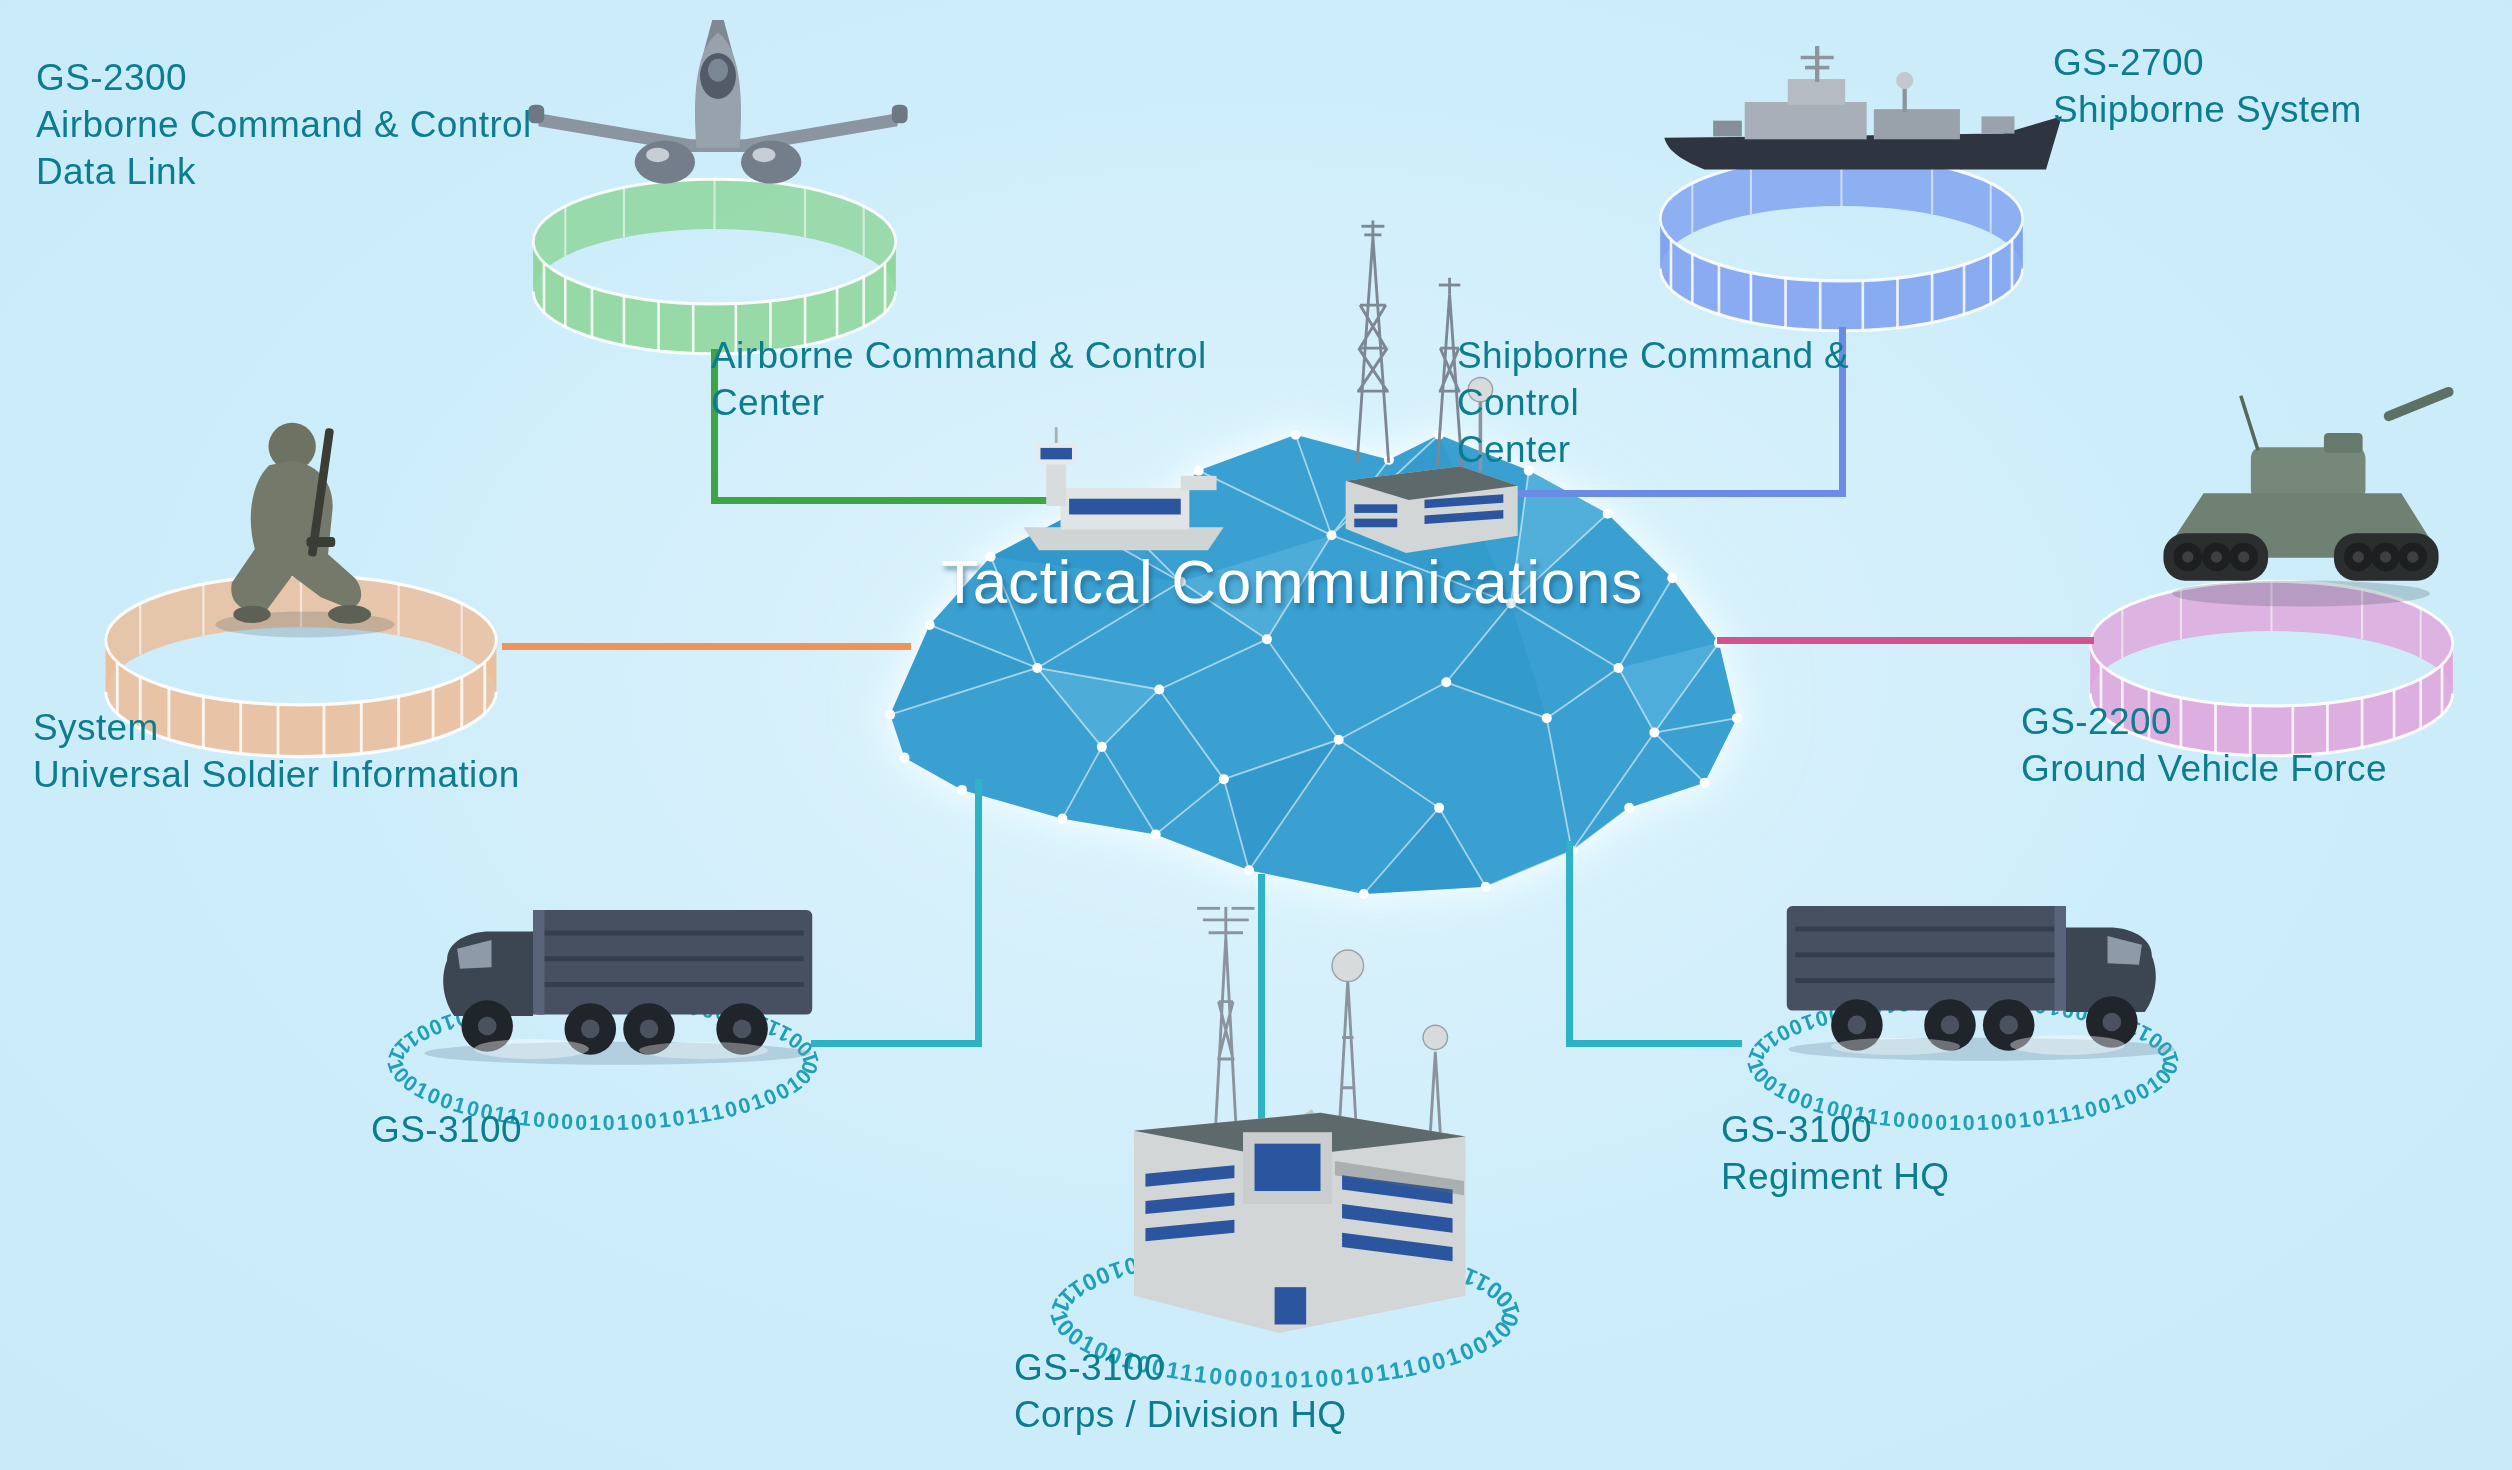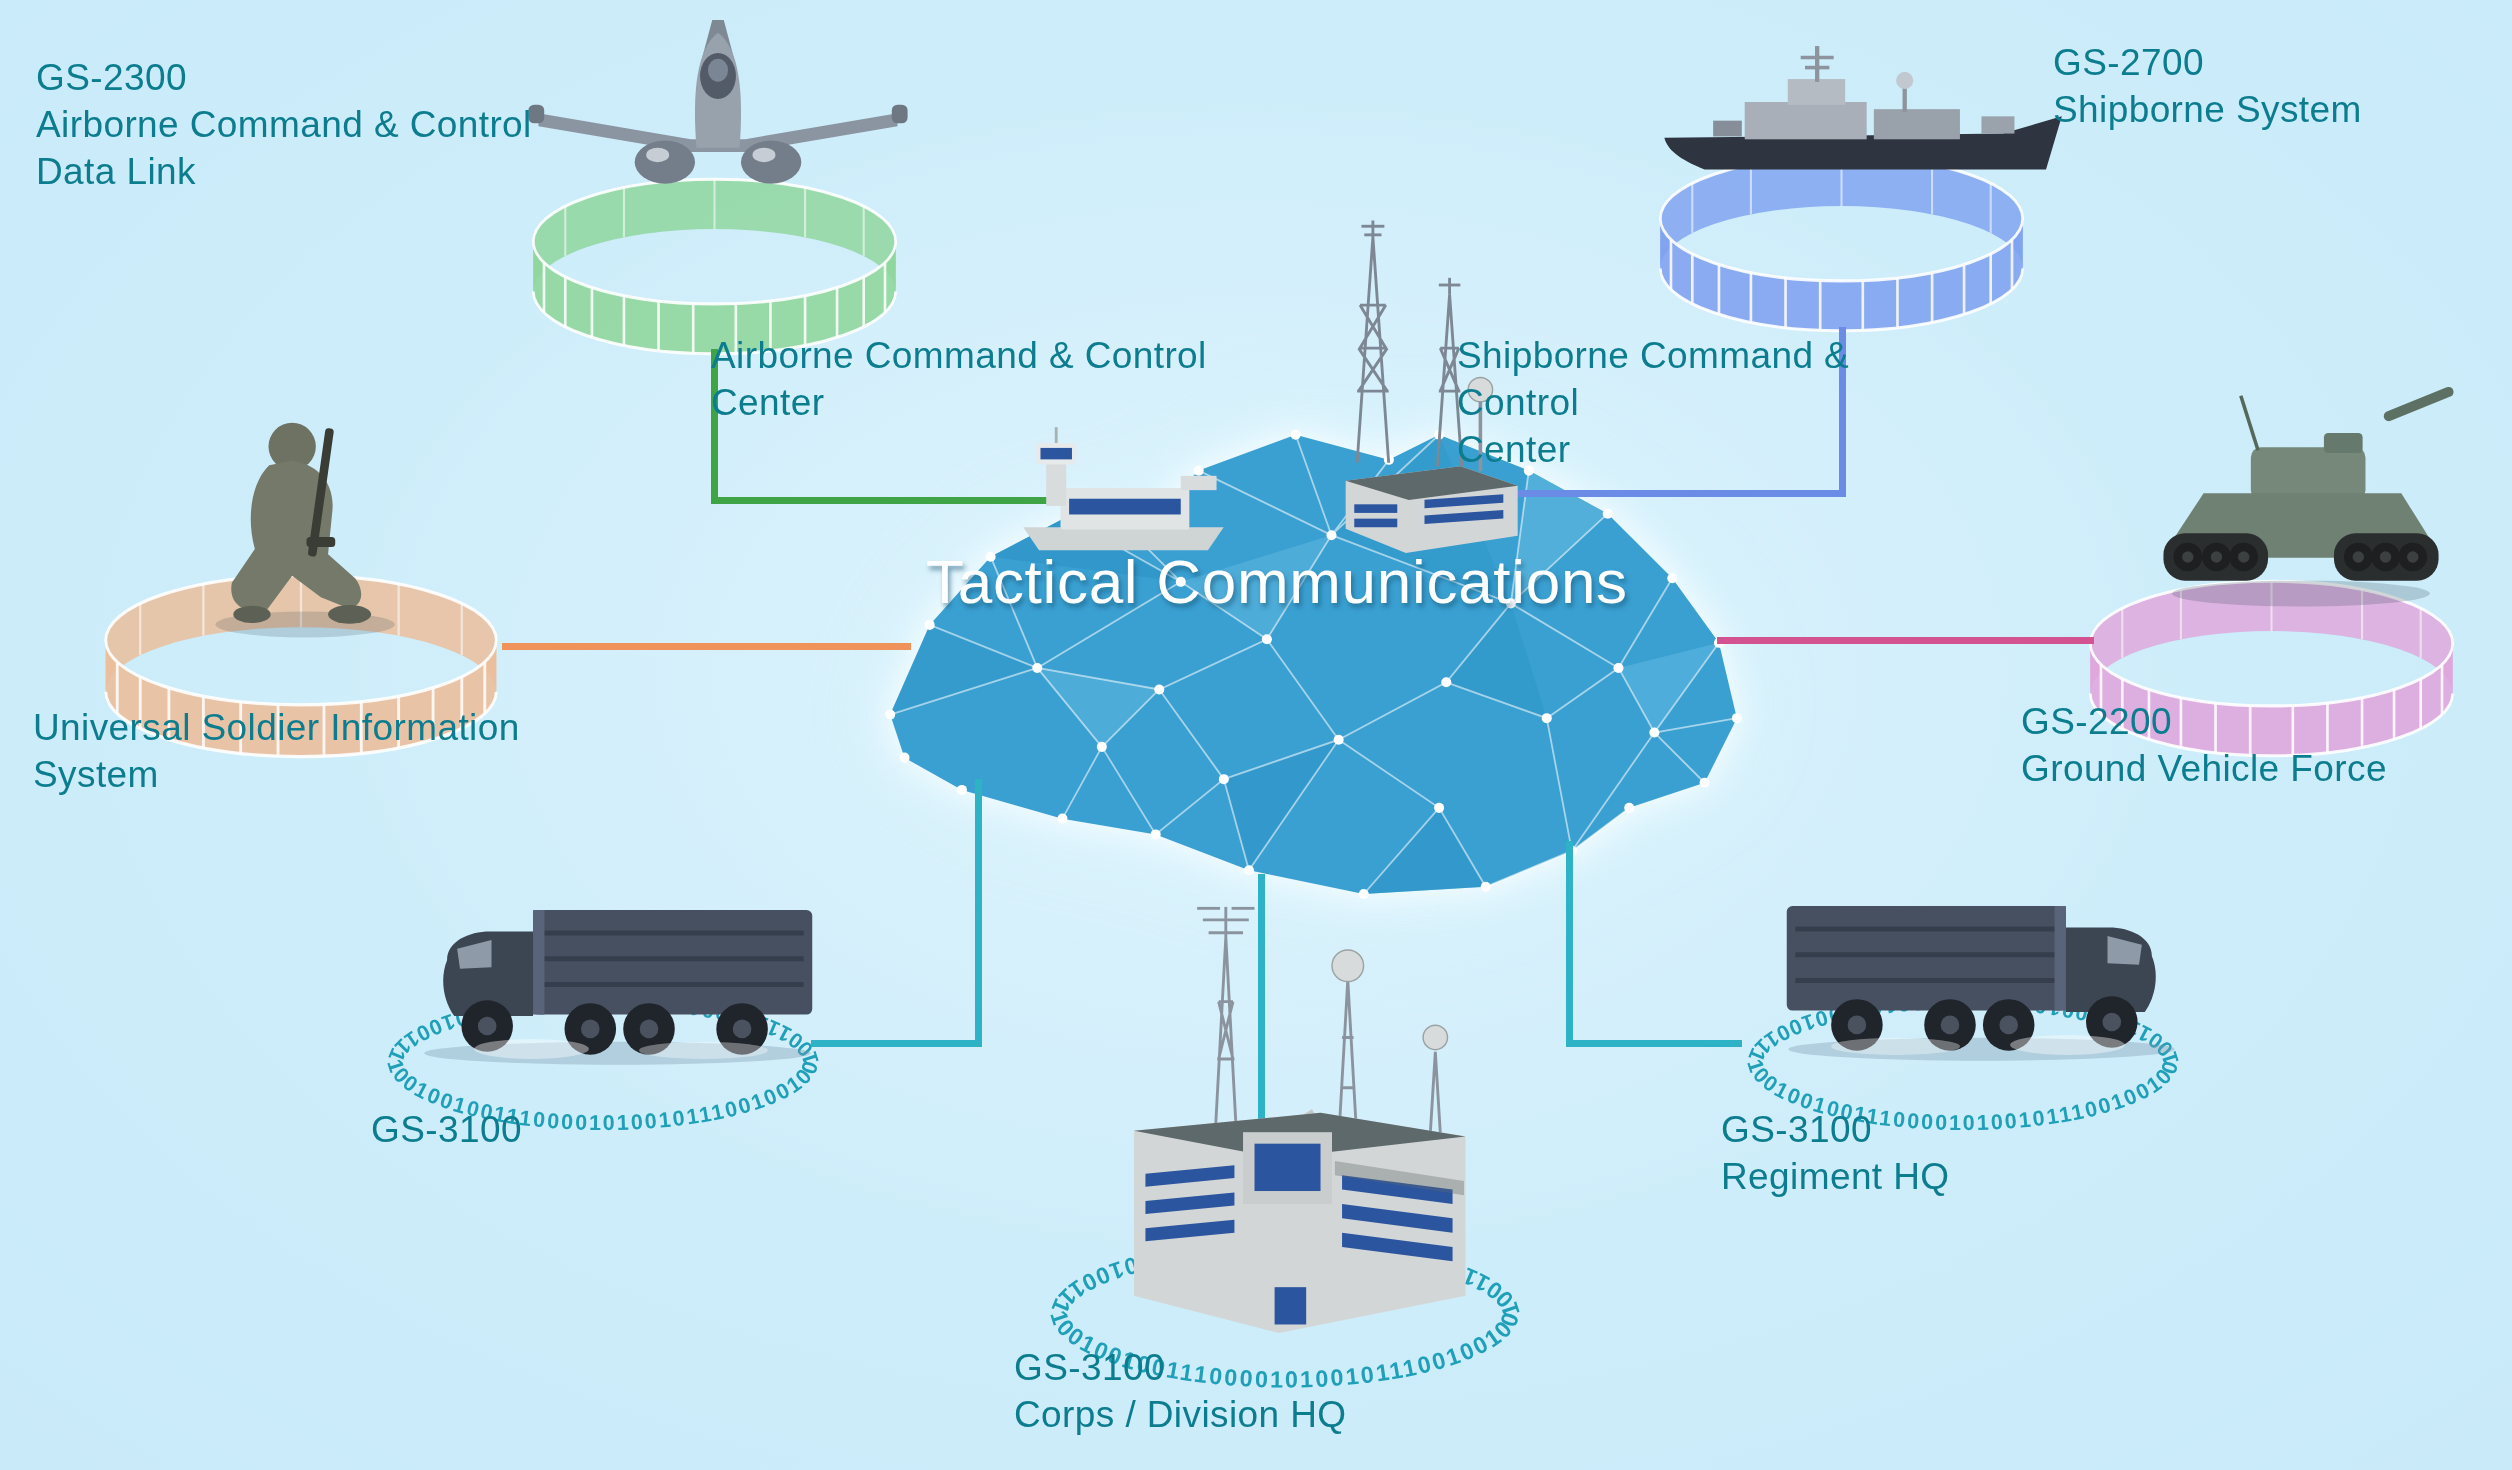--- a/index.html
+++ b/index.html
@@ -12,21 +12,21 @@
   .lbl{
     position:absolute;
     font:400 37px/47px "Liberation Sans",sans-serif;
     color:var(--label-text,#0c7d8f);
     letter-spacing:0.4px;
   }
   .lbl span{display:block;}
   .lbl span:empty{display:none;}
   .conn{position:absolute;}
   .cloud-title{
-    position:absolute;color:#fff;
+    position:absolute;text-align:center;color:#fff;
     font:400 62px/75px "Liberation Sans",sans-serif;
     text-shadow:2.2px 3.6px 5px rgba(20,80,110,.55);
     letter-spacing:0.7px;
   }
   .hoop{position:absolute;}
   svg{display:block;}
 </style>
 </head>
 <body>
 
@@ -349,22 +349,22 @@
   <span>GS-2300</span>
   <span>Airborne Command &amp; Control</span>
   <span>Data Link</span>
 </div>
 <div class="lbl" style="left:2053px;top:39px;width:431px">
   <span>GS-2700</span>
   <span>Shipborne System</span>
 
 </div>
 <div class="lbl" style="left:33px;top:704px;width:502px">
+  <span>System</span>
   <span>Universal Soldier Information</span>
-  <span>System</span>
 </div>
 <div class="lbl" style="left:2021px;top:698px;width:431px">
   <span>GS-2200</span>
   <span>Ground Vehicle Force</span>
 
 </div>
 <div class="lbl" style="left:371px;top:1106px;width:431px">
   <span>GS-3100</span>
 </div>
 <div class="lbl" style="left:1721px;top:1106px;width:431px">

